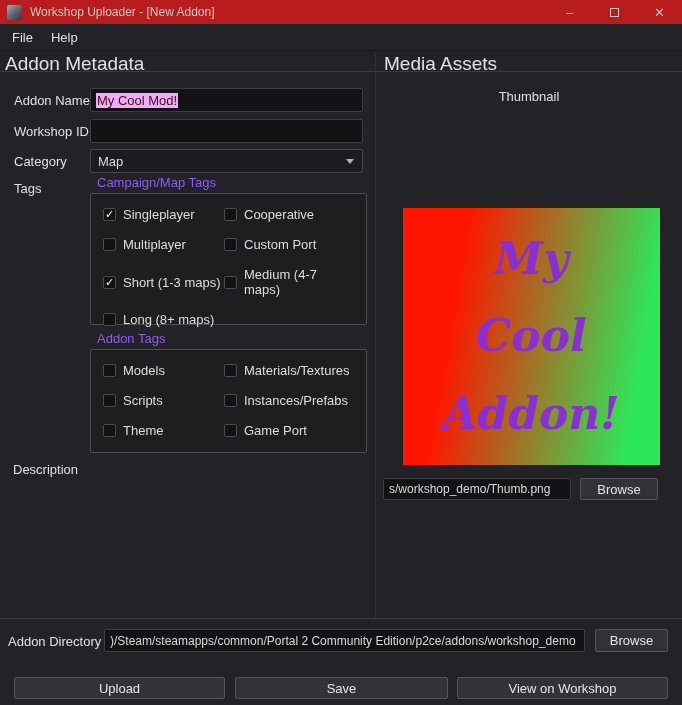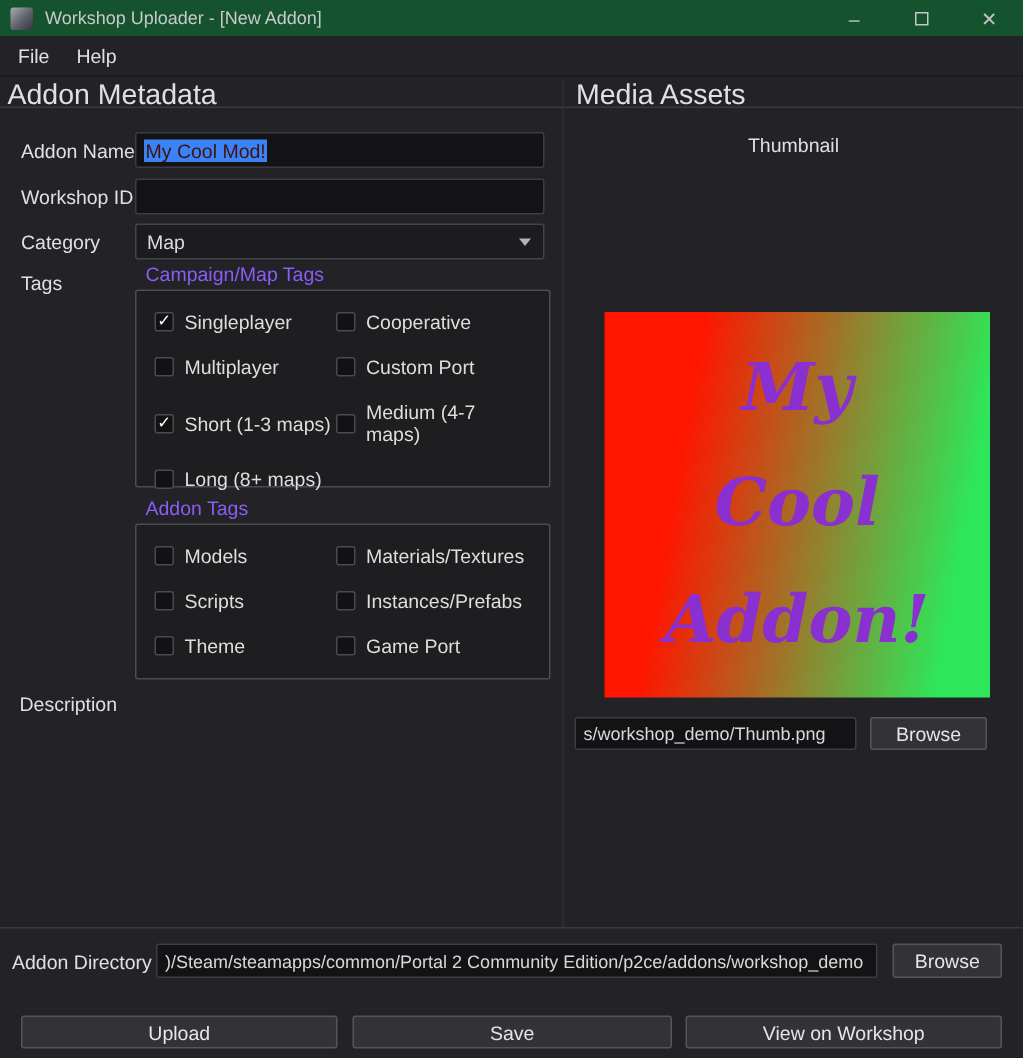--- a/index.html
+++ b/index.html
@@ -1,21 +1,21 @@
 <!DOCTYPE html>
 <html><head>
 <meta charset="utf-8">
 <style>
   * { margin:0; padding:0; box-sizing:border-box; }
   html,body { width:682px; height:705px; overflow:hidden; }
   body { font-family:"Liberation Sans", sans-serif; background:#222226; color:#e2e2e2; }
   .window { position:relative; width:682px; height:705px; background:#232327; }
 
   
-  .titlebar { position:absolute; left:0; top:0; width:682px; height:24px; background:#14532d;
+  .titlebar { position:absolute; left:0; top:0; width:682px; height:24px; background:#b91c1c;
               display:flex; align-items:center; }
   .app-icon { width:15px; height:15px; margin:0 8px 0 7px; border-radius:2px;
               background:linear-gradient(135deg,#a8adb5 0%,#5c6169 55%,#34373c 100%); }
   .title-text { font-size:12px; color:#c9c9c9; }
   .win-controls { margin-left:auto; display:flex; height:100%; }
   .win-btn { width:45px; height:100%; display:flex; align-items:center; justify-content:center;
              color:#c6c6c6; font-size:13px; cursor:default; }
   .max-glyph { width:9px; height:9px; border:1px solid #c6c6c6; display:inline-block; }
 
   
@@ -29,21 +29,21 @@
   .sh-left { left:0; width:376px; padding-left:5px; }
   .sh-right { left:376px; width:306px; padding-left:8px; }
   .v-sep { position:absolute; left:375px; top:53px; width:1px; height:565px; background:#303034; }
   .h-sep { position:absolute; left:0; top:618px; width:682px; height:1px; background:#3a3a3f; }
 
   .form-label { position:absolute; font-size:13px; color:#e0e0e0; }
 
   .text-input { position:absolute; background:#131316; border:1px solid #3c3c41; border-radius:2px;
                 color:#d8d8d8; font-size:13px; display:flex; align-items:center; padding:0 5px;
                 white-space:nowrap; overflow:hidden; }
-  .selected-red { background:#3b82f6; color:#401310; padding:0 1px; }
+  .selected-red { background:#f0abfc; color:#401310; padding:0 1px; }
 
   .combo { position:absolute; background:#1c1c20; border:1px solid #454549; border-radius:2px;
            color:#dcdcdc; font-size:13px; display:flex; align-items:center; padding:0 7px; }
   .combo-chevron { position:absolute; right:8px; top:9px; width:0; height:0;
                    border-left:4px solid transparent; border-right:4px solid transparent;
                    border-top:5px solid #b4b4b4; }
 
   .group-title { position:absolute; font-size:13px; color:#8b5cf6; }
   .group-box { position:absolute; border:1px solid #4c4c51; border-radius:2px; background:#1e1e21; }
   .checkbox-grid { display:grid; grid-template-columns:121px 1fr; row-gap:15px; padding:13px 12px; }

